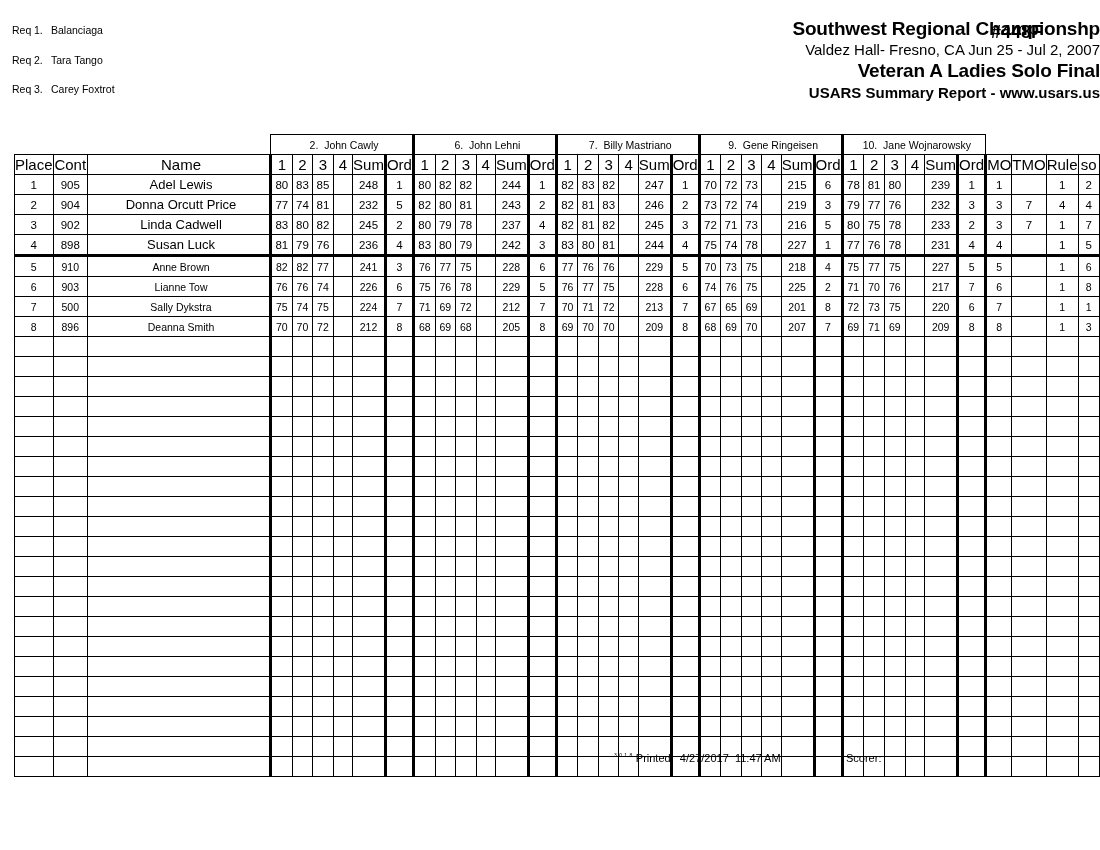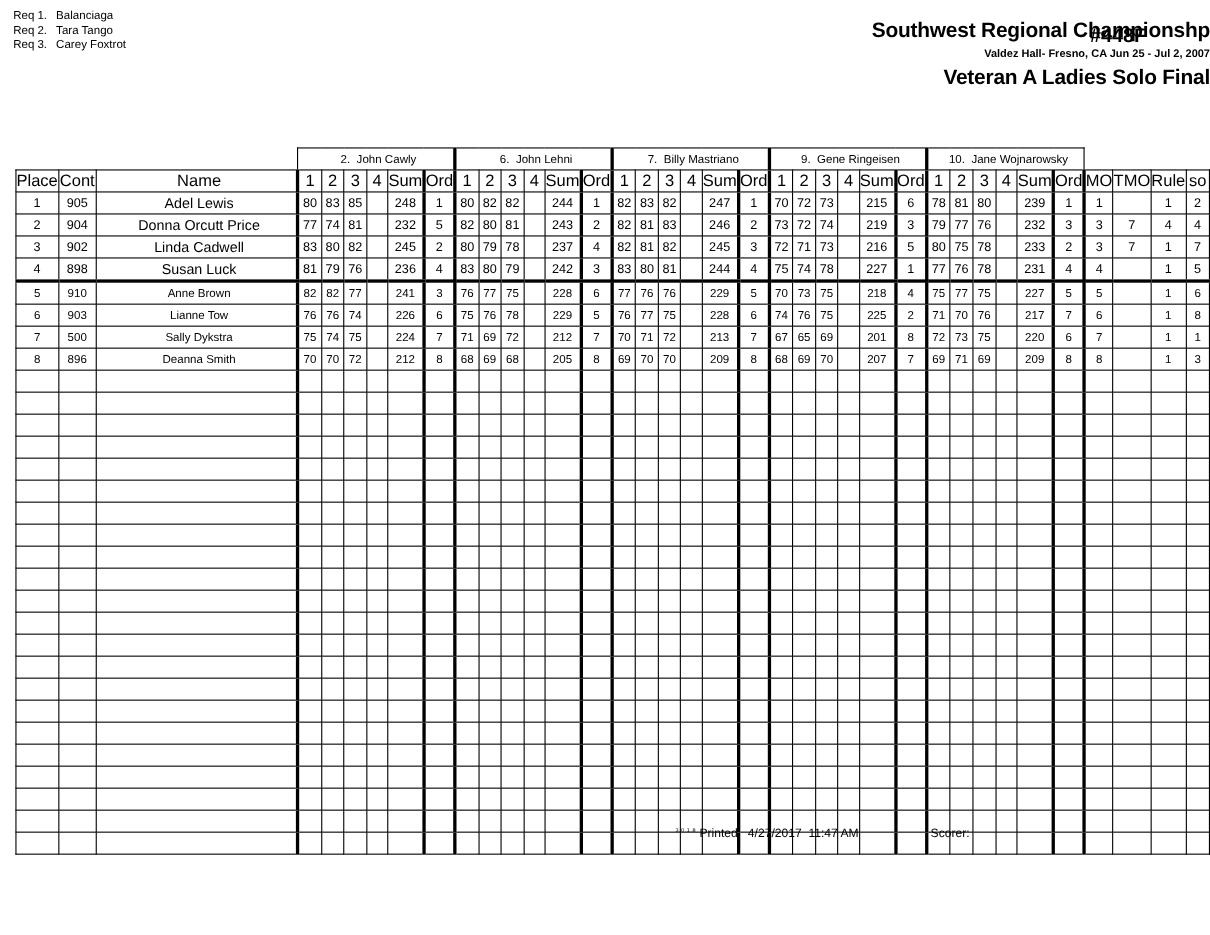--- a/index.html
+++ b/index.html
@@ -23,40 +23,40 @@
     height: 130px;
   }
   #req-list {
     position: absolute;
     left: 12px;
     top: 8px;
     font-size: 10.5px;
     line-height: 13.5px;
     white-space: nowrap;
   }
-  .req-line { display: block; }
+  .req-line { display: block; margin-top: 16px; }
   .req-line .req-word { display: inline-block; width: 22px; }
   .req-line .req-num  { display: inline-block; width: 17px; }
 
   #title-block {
     position: absolute;
     left: 0;
     right: 0;
     top: 18px;
     text-align: right;
   }
   #event-title {
     font-size: 19px;
     font-weight: bold;
     letter-spacing: -0.2px;
     line-height: 22px;
   }
   #event-venue {
-    font-size: 10px;
-    font-weight: bold;
+    font-size: 15px;
+    font-weight: normal;
     line-height: 19px;
   }
   #event-division {
     font-size: 19px;
     font-weight: bold;
     letter-spacing: -0.2px;
     line-height: 24px;
     margin-left: 16px;
   }
   #report-source {
@@ -170,20 +170,21 @@
     </span>
     <span class="req-line">
       <span class="req-word">Req</span><span class="req-num">3.</span><span>Carey Foxtrot</span>
     </span>
   </div>
 
   <div id="title-block">
     <div id="event-title">Southwest Regional Championshp</div>
     <div id="event-venue">Valdez Hall- Fresno, CA  Jun 25 - Jul 2, 2007</div>
     <div id="event-division">Veteran A Ladies Solo Final</div>
+    <div id="report-source">USARS Summary Report - www.usars.us</div>
   </div>
 
   <div id="event-code">#448F</div>
 </div>
 
 <table id="sheet">
   <colgroup>
     <col class="c-place">
       <col class="c-cont">
       <col class="c-name">

